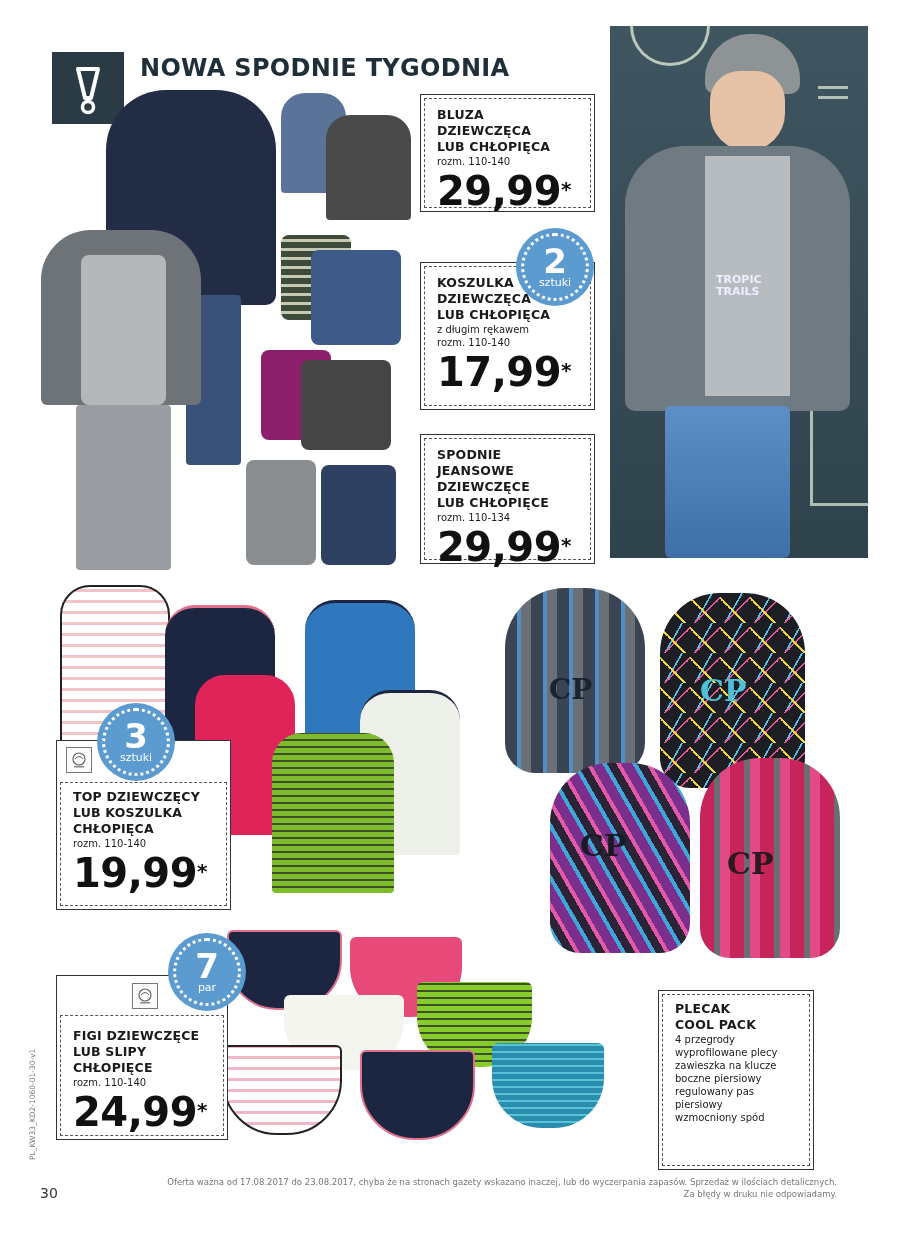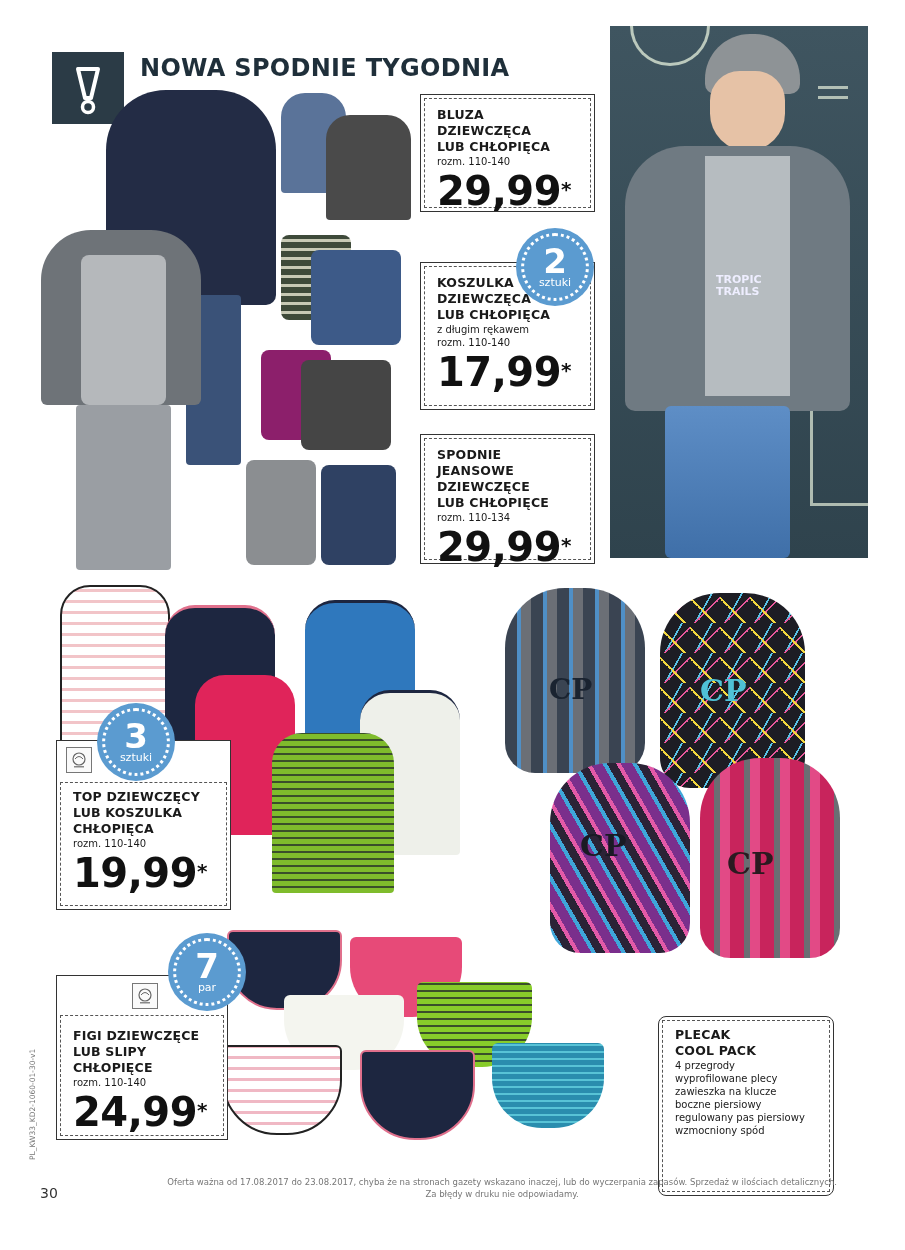--- a/index.html
+++ b/index.html
@@ -28,21 +28,21 @@
   .badge .unit { font-size: 11px; line-height: 12px; }
 
   
   .cert { width: 26px; height: 26px; border: 1px solid #777; background: #fafafa; display: flex; align-items: center; justify-content: center; }
 
   
   .photo { overflow: hidden; }
   .garment { position: absolute; border-radius: 8px; }
 
   .footer-num { left: 40px; top: 1185px; font-size: 14px; color: #333; }
-  .footer-note { right: 68px; top: 1176px; font-size: 8.5px; color: #777; text-align: center; line-height: 12px; }
+  .footer-note { right: 68px; top: 1176px; font-size: 8.5px; color: #777; text-align: right; line-height: 12px; }
   .side-code { left: 28px; top: 1160px; font-size: 7.5px; color: #777; transform: rotate(-90deg); transform-origin: left top; white-space: nowrap; }
 </style>
 </head>
 <body>
 
 <div class="abs logo-box">
   <svg viewBox="0 0 72 72">
     <path d="M26 17 L46 17 L39 46 L33 46 Z" fill="none" stroke="#fff" stroke-width="4" stroke-linejoin="round"></path>
     <circle cx="36" cy="55" r="5.5" fill="none" stroke="#fff" stroke-width="3.5"></circle>
     <circle cx="36" cy="55" r="1.8" fill="#2b3b46"></circle>
@@ -192,21 +192,21 @@
     <div class="tag-name">CHŁOPIĘCE</div>
     <div class="tag-desc">rozm. 110-140</div>
     <div class="tag-price"><span>24,99</span><sup>*</sup></div>
   </div>
 </div>
 <div class="abs badge" style="left:168px; top:933px;">
   <span class="num">7</span>
   <span class="unit">par</span>
 </div>
 
-<div class="abs tag" style="left:658px; top:1016px; width:176px; height:180px;border-radius:8px;">
+<div class="abs tag" style="left:658px; top:990px; width:156px; height:180px;">
   <div class="tag-inner" style="padding-top:6px;">
     <div class="tag-name">PLECAK</div>
     <div class="tag-name">COOL PACK</div>
     <div class="tag-desc">4 przegrody</div>
     <div class="tag-desc">wyprofilowane plecy</div>
     <div class="tag-desc">zawieszka na klucze</div>
     <div class="tag-desc">boczne piersiowy</div>
     <div class="tag-desc">regulowany pas piersiowy</div>
     <div class="tag-desc">wzmocniony spód</div>
   </div>

